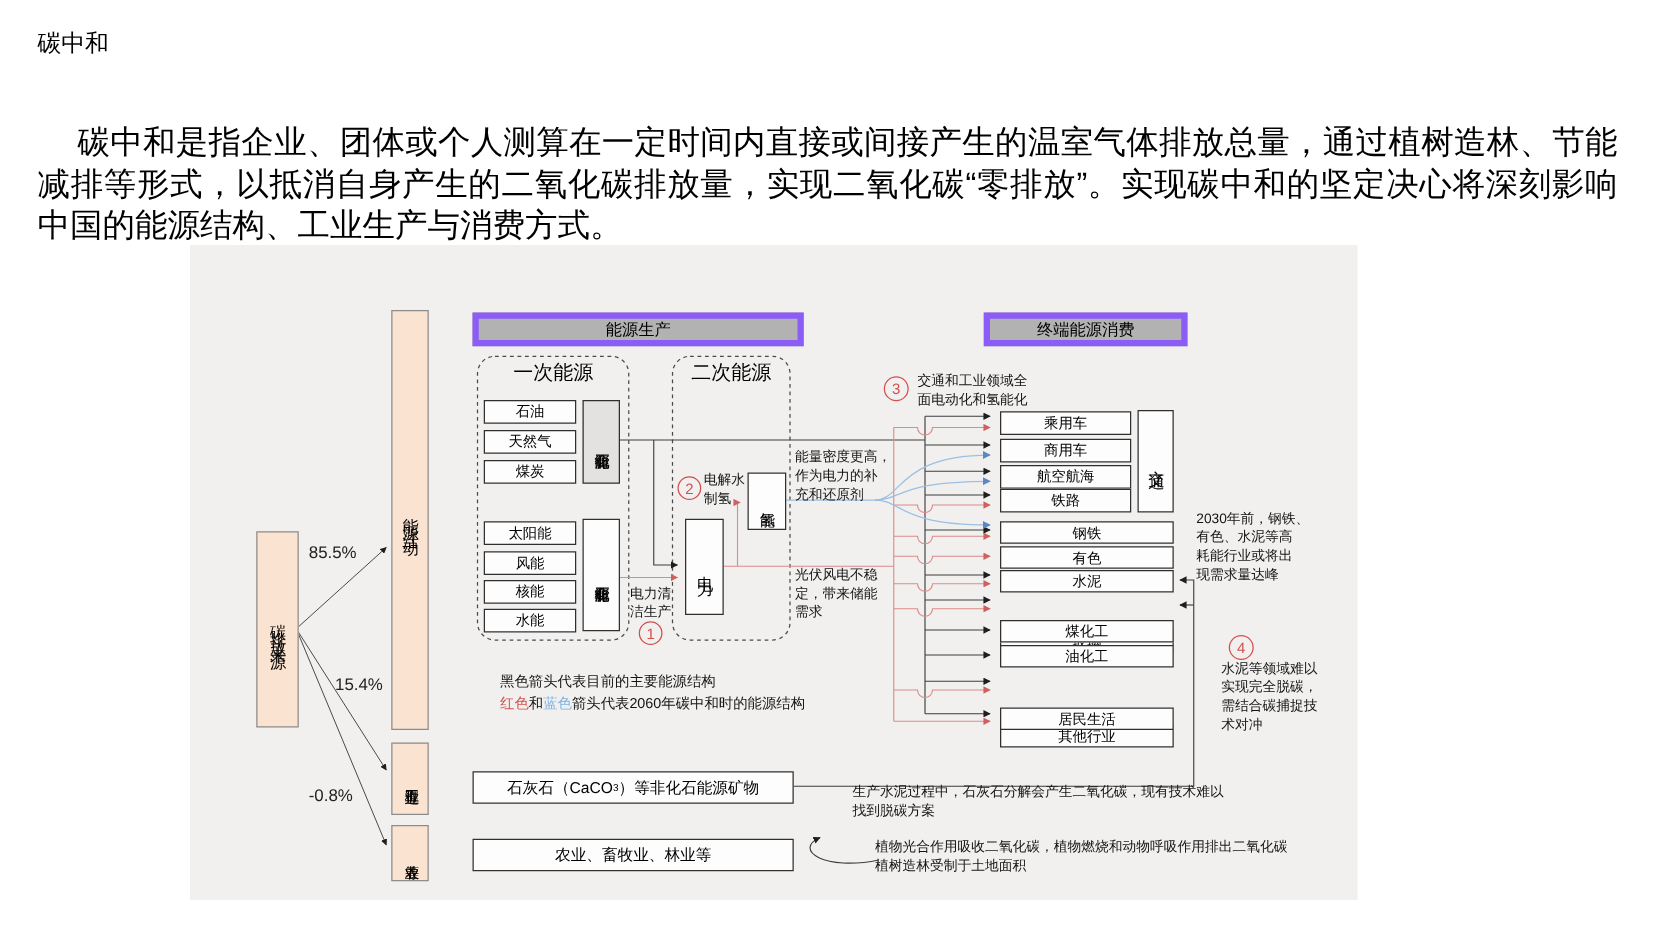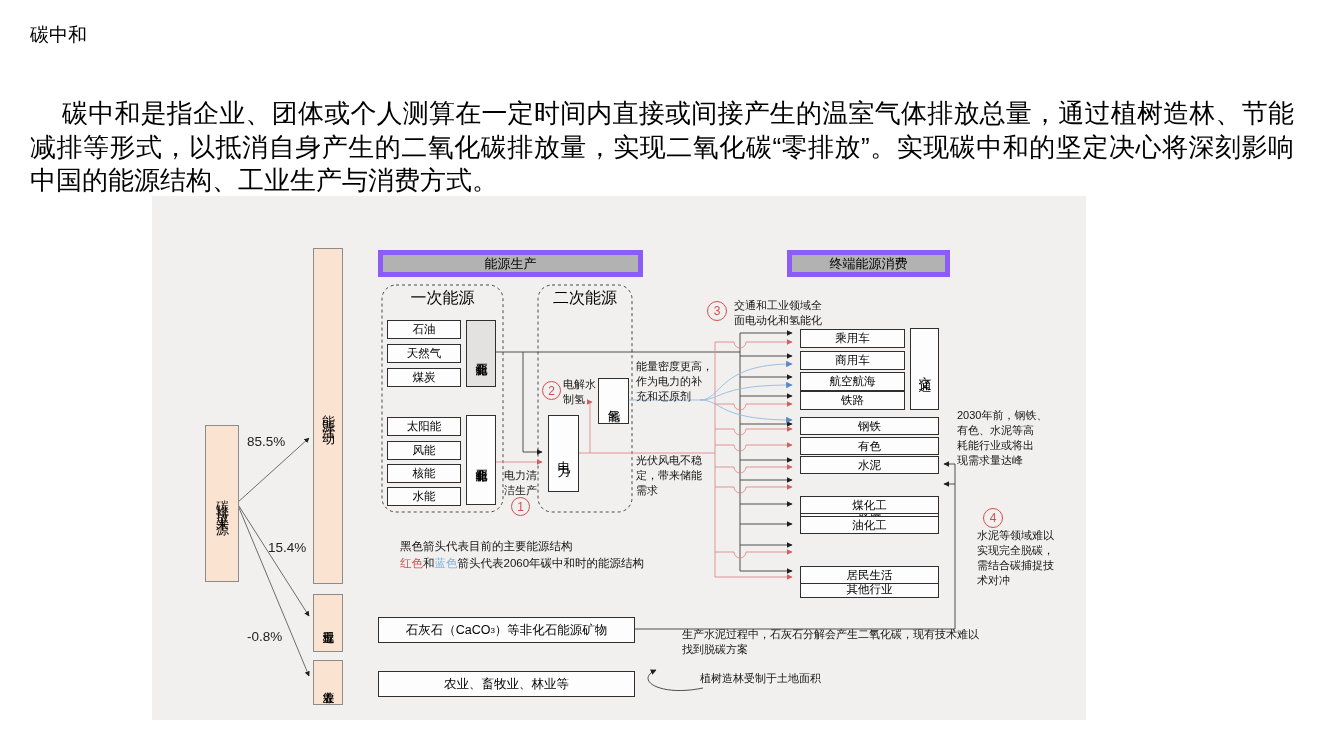--- a/index.html
+++ b/index.html
@@ -191,17 +191,18 @@
         <sub class="cc">3</sub>
         <span>）等非化石能源矿物</span>
       </div>
     <div class="abs box" style="left:226px;top:475px;width:255px;height:24px;font-size:12.5px;">农业、畜牧业、林业等</div>
 
     <div class="abs note" style="left:530px;top:431px;">
       <div>生产水泥过程中，石灰石分解会产生二氧化碳，现有技术难以</div>
       <div>找到脱碳方案</div>
     </div>
     <div class="abs note" style="left:548px;top:475px;">
+      <div>植物光合作用吸收二氧化碳，植物燃烧和动物呼吸作用排出二氧化碳</div>
       <div>植树造林受制于土地面积</div>
     </div>
 
   </div>
 </div>
 
 </body></html>

